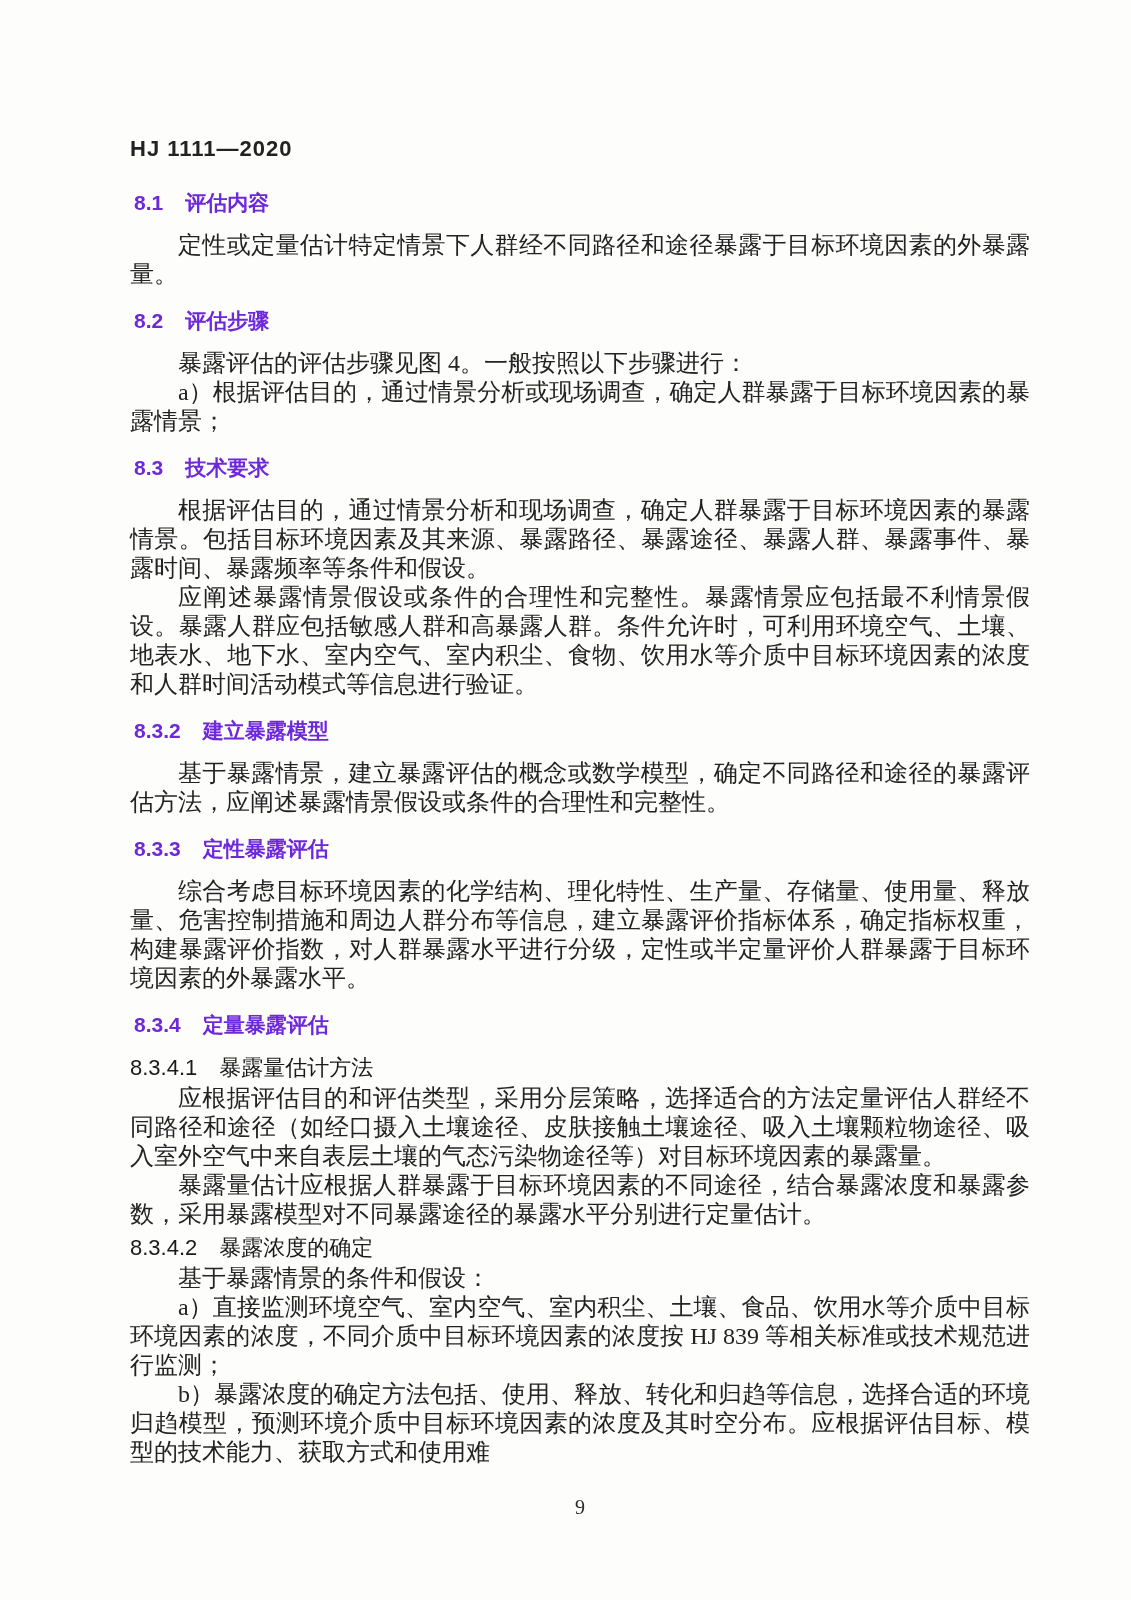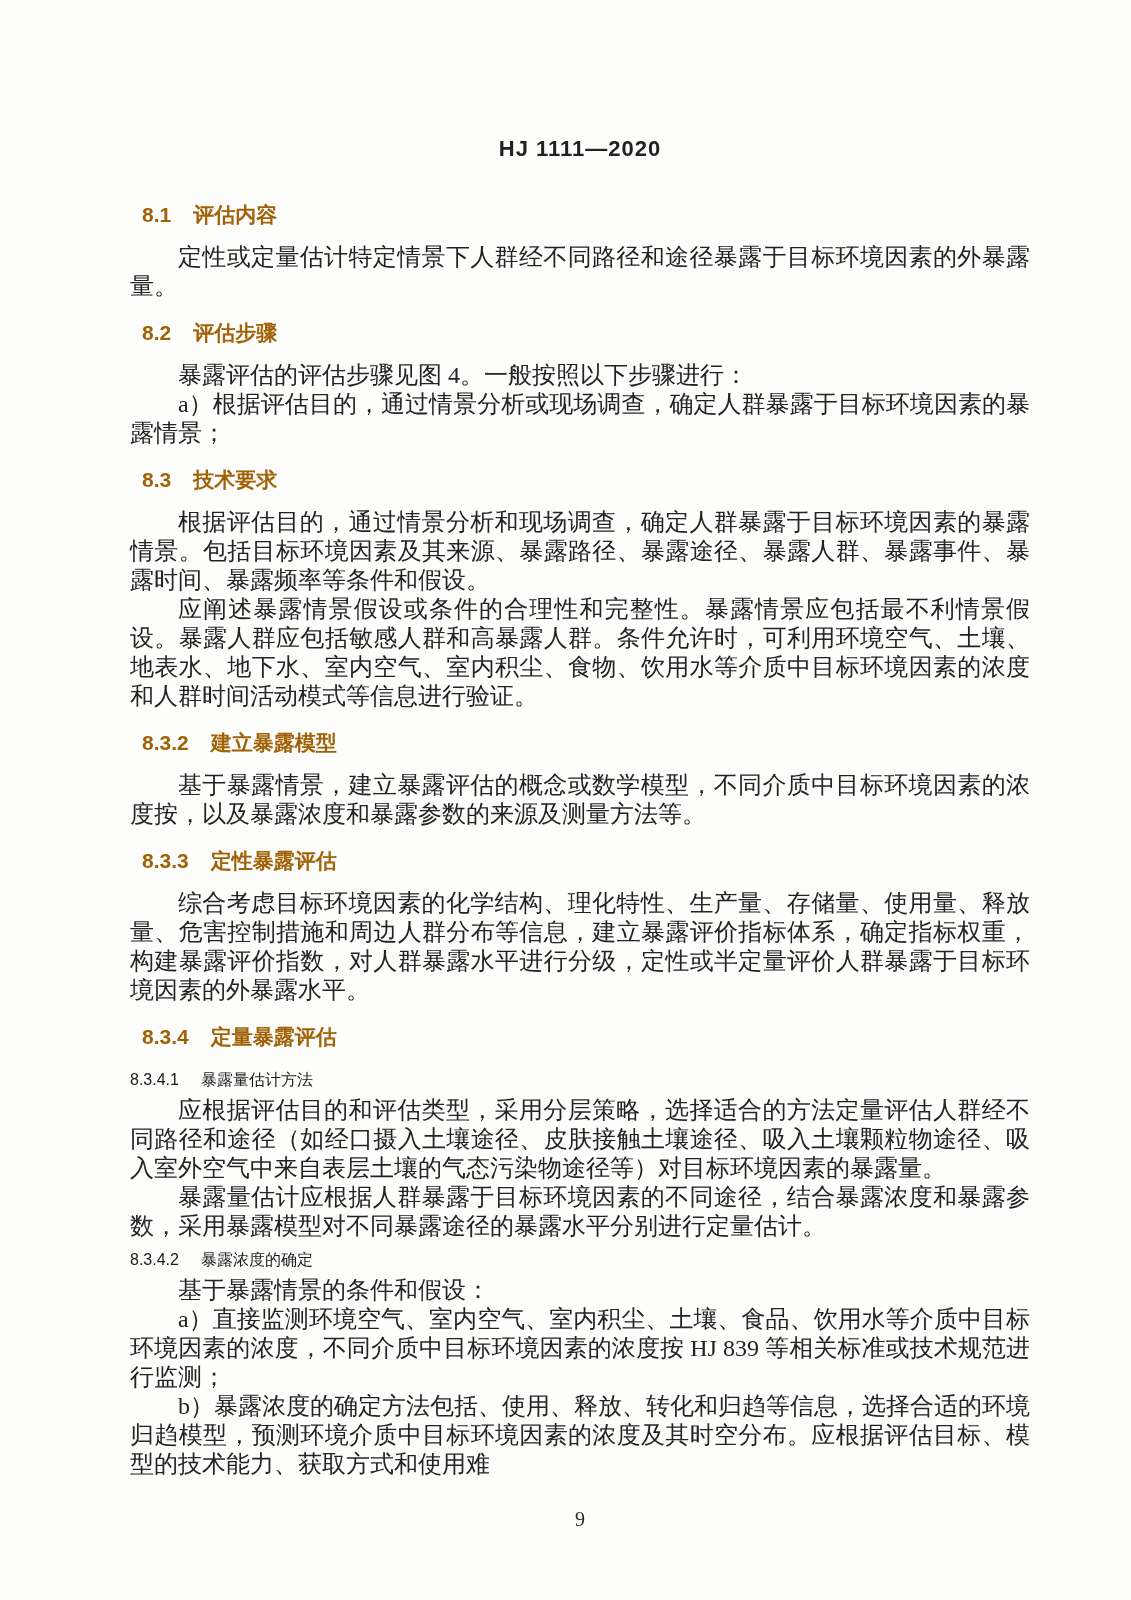--- a/index.html
+++ b/index.html
@@ -13,39 +13,39 @@
     height: 1600px;
     margin: 0 auto;
     background: #fdfdfc;
     color: #1e1e1e;
     font-family: "Liberation Serif", "DejaVu Serif", serif;
     overflow: hidden;
     box-sizing: border-box;
     padding: 136px 101px 0 130px;
   }
   .doc-header {
-    text-align: center;
+    text-align: left;
     font-family: "Liberation Sans", "DejaVu Sans", sans-serif;
     font-weight: 600;
     font-size: 22px;
     letter-spacing: 1px;
     color: #222;
     line-height: 26px;
-    margin-bottom: 38px;
+    margin-bottom: 26px;
   }
   .h2, .h3 {
     font-family: "Liberation Sans", "DejaVu Sans", sans-serif;
     font-weight: 700;
     font-size: 21px;
-    color: #a16207;
+    color: #6d28d9;
     line-height: 29px;
-    margin: 17px 0 14px 12px;
+    margin: 17px 0 14px 4px;
   }
   .h4 {
-    font-size: 16px;
+    font-size: 22px;
     color: #1a1a1a;
     line-height: 29px;
     margin: 4px 0 2px 0;
   }
   .h2 .sec-num, .h3 .sec-num, .h4 .sec-num {
     font-family: "Liberation Sans", "DejaVu Sans", sans-serif;
     margin-right: 22px;
   }
   .h4 .sec-title {
     font-family: "Liberation Serif", "DejaVu Serif", serif;
@@ -88,21 +88,21 @@
   <div class="h2">
     <span class="sec-num">8.3</span><span class="sec-title">技术要求</span>
   </div>
 
   <p class="body-para">根据评估目的，通过情景分析和现场调查，确定人群暴露于目标环境因素的暴露情景。包括目标环境因素及其来源、暴露路径、暴露途径、暴露人群、暴露事件、暴露时间、暴露频率等条件和假设。</p>
   <p class="body-para">应阐述暴露情景假设或条件的合理性和完整性。暴露情景应包括最不利情景假设。暴露人群应包括敏感人群和高暴露人群。条件允许时，可利用环境空气、土壤、地表水、地下水、室内空气、室内积尘、食物、饮用水等介质中目标环境因素的浓度和人群时间活动模式等信息进行验证。</p>
 
   <div class="h3">
     <span class="sec-num">8.3.2</span><span class="sec-title">建立暴露模型</span>
   </div>
-  <p class="body-para">基于暴露情景，建立暴露评估的概念或数学模型，不同介质中目标环境因素的浓度按，以及暴露浓度和暴露参数的来源及测量方法等。</p>
+  <p class="body-para">基于暴露情景，建立暴露评估的概念或数学模型，确定不同路径和途径的暴露评估方法，应阐述暴露情景假设或条件的合理性和完整性。</p>
 
   <div class="h3">
     <span class="sec-num">8.3.3</span><span class="sec-title">定性暴露评估</span>
   </div>
   <p class="body-para">综合考虑目标环境因素的化学结构、理化特性、生产量、存储量、使用量、释放量、危害控制措施和周边人群分布等信息，建立暴露评价指标体系，确定指标权重，构建暴露评价指数，对人群暴露水平进行分级，定性或半定量评价人群暴露于目标环境因素的外暴露水平。</p>
 
   <div class="h3">
     <span class="sec-num">8.3.4</span><span class="sec-title">定量暴露评估</span>
   </div>
 

